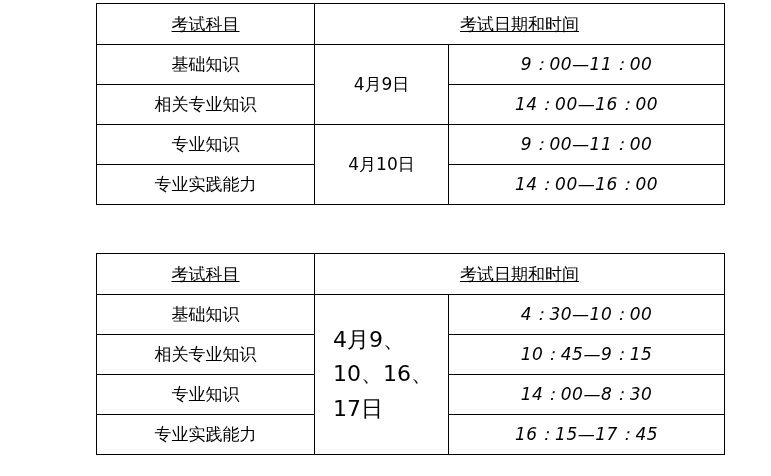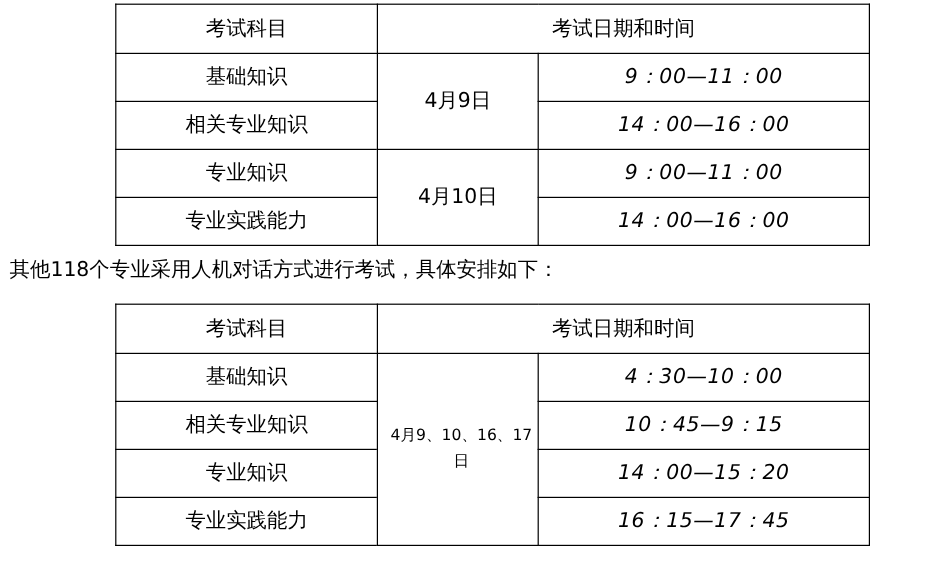--- a/index.html
+++ b/index.html
@@ -35,32 +35,33 @@
     line-height: 1.2;
     color: #000000;
   }
   .col-subject { width: 218px; }
   .col-date    { width: 134px; }
   .col-time    { width: 276px; }
 
   .hdr td {
     height: 40px;
     font-size: 17px;
+    text-decoration: underline;
   }
   .row td {
     height: 39px;
   }
   .date-cell {
     font-size: 17px;
   }
   .date-cell.multi {
-    text-align: center;
-    padding-left: 6px;
+    text-align: left;
+    padding-left: 18px;
     line-height: 1.55;
-    font-size: 13px;
+    font-size: 22px;
   }
   .time-cell {
     letter-spacing: 0.5px;
     font-style: italic;
   }
 
   #table-one-wrap {
     position: absolute;
     left: 96px;
     top: 3px;
@@ -111,21 +112,20 @@
           <td class="time-cell">9：00—11：00</td>
         </tr>
         <tr class="row">
           <td>专业实践能力</td>
           <td class="time-cell">14：00—16：00</td>
         </tr>
       </tbody>
     </table>
   </div>
 
-  <div id="paragraph-note">其他118个专业采用人机对话方式进行考试，具体安排如下：</div>
 
   <div id="table-two-wrap">
     <table class="exam-table">
       <colgroup>
         <col class="col-subject">
         <col class="col-date">
         <col class="col-time">
       </colgroup>
       <tbody>
         <tr class="hdr">
@@ -136,21 +136,21 @@
           <td>基础知识</td>
           <td class="date-cell multi" rowspan="4">4月9、10、16、17日</td>
           <td class="time-cell">4：30—10：00</td>
         </tr>
         <tr class="row">
           <td>相关专业知识</td>
           <td class="time-cell">10：45—9：15</td>
         </tr>
         <tr class="row">
           <td>专业知识</td>
-          <td class="time-cell">14：00—15：20</td>
+          <td class="time-cell">14：00—8：30</td>
         </tr>
         <tr class="row">
           <td>专业实践能力</td>
           <td class="time-cell">16：15—17：45</td>
         </tr>
       </tbody>
     </table>
   </div>
 
 </div>

